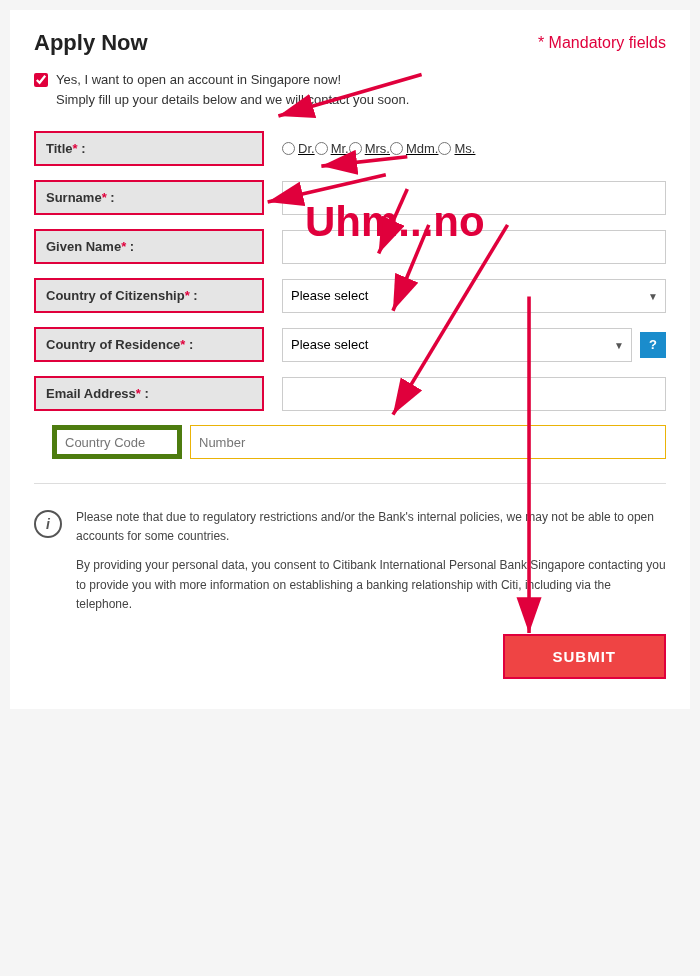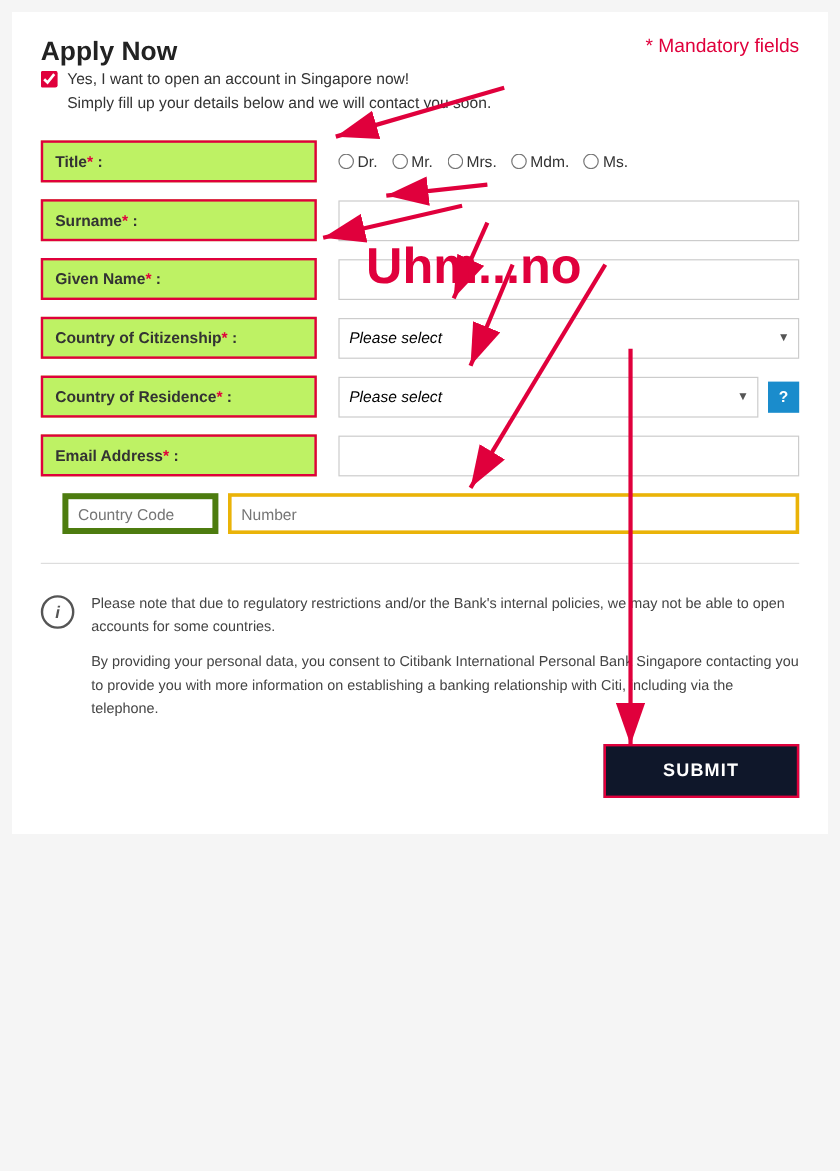--- a/index.html
+++ b/index.html
@@ -15,21 +15,22 @@
     .container {
       background: #fff;
       width: 680px;
       padding: 20px 24px 30px 24px;
       position: relative;
       overflow: hidden;
     }
     .header-row {
       display: flex;
       justify-content: space-between;
-      align-items: flex-start;
+      align-items: center;
+      margin-bottom: 14px;
     }
     .page-title {
       font-size: 22px;
       font-weight: bold;
       color: #222;
     }
     .mandatory-note {
       font-size: 16px;
       color: #e0003c;
     }
@@ -59,39 +60,39 @@
       position: relative;
     }
     .label-box {
       width: 230px;
       min-width: 230px;
       border: 2px solid #e0003c;
       padding: 8px 10px;
       font-size: 13px;
       font-weight: bold;
       color: #333;
-      background: #bef264;
+      background: #e5e5e5;
       display: flex;
       align-items: center;
     }
     .label-box .required {
       color: #e0003c;
     }
     .field-area {
       flex: 1;
       margin-left: 18px;
       display: flex;
       align-items: center;
       gap: 8px;
     }
     
     .radio-group {
       display: flex;
-      gap: 12px;
-      align-items: center;
+      align-items: center;
+      text-decoration: underline;
     }
     .radio-option {
       display: flex;
       align-items: center;
       gap: 3px;
       font-size: 13px;
       color: #333;
     }
     .radio-option input[type="radio"] {
       accent-color: #555;
@@ -112,21 +113,20 @@
     .select-input {
       width: 100%;
       height: 34px;
       border: 1px solid #ccc;
       padding: 0 8px;
       font-size: 13px;
       background: #fff;
       appearance: none;
       -webkit-appearance: none;
       cursor: pointer;
-      font-style: italic;
     }
     .select-wrapper {
       position: relative;
       flex: 1;
     }
     .select-wrapper::after {
       content: '▼';
       position: absolute;
       right: 8px;
       top: 50%;
@@ -155,21 +155,21 @@
       height: 34px;
       border: 5px solid #4d7c0f;
       padding: 0 8px;
       font-size: 13px;
       color: #999;
       background: #fff;
     }
     .phone-number {
       flex: 1;
       height: 34px;
-      border: 3px solid #eab308;
+      border: 1px solid #eab308;
       padding: 0 8px;
       font-size: 13px;
       color: #999;
       background: #fff;
     }
 
     
     .divider {
       border: none;
       border-top: 1px solid #ddd;
@@ -207,21 +207,21 @@
       margin-top: 10px;
     }
 
     
     .submit-row {
       display: flex;
       justify-content: flex-end;
       margin-top: 10px;
     }
     .submit-btn {
-      background: #0f172a;
+      background: #ef4444;
       color: #fff;
       border: 2px solid #e0003c;
       padding: 12px 48px;
       font-size: 15px;
       font-weight: bold;
       letter-spacing: 1px;
       cursor: pointer;
       text-transform: uppercase;
     }
 

